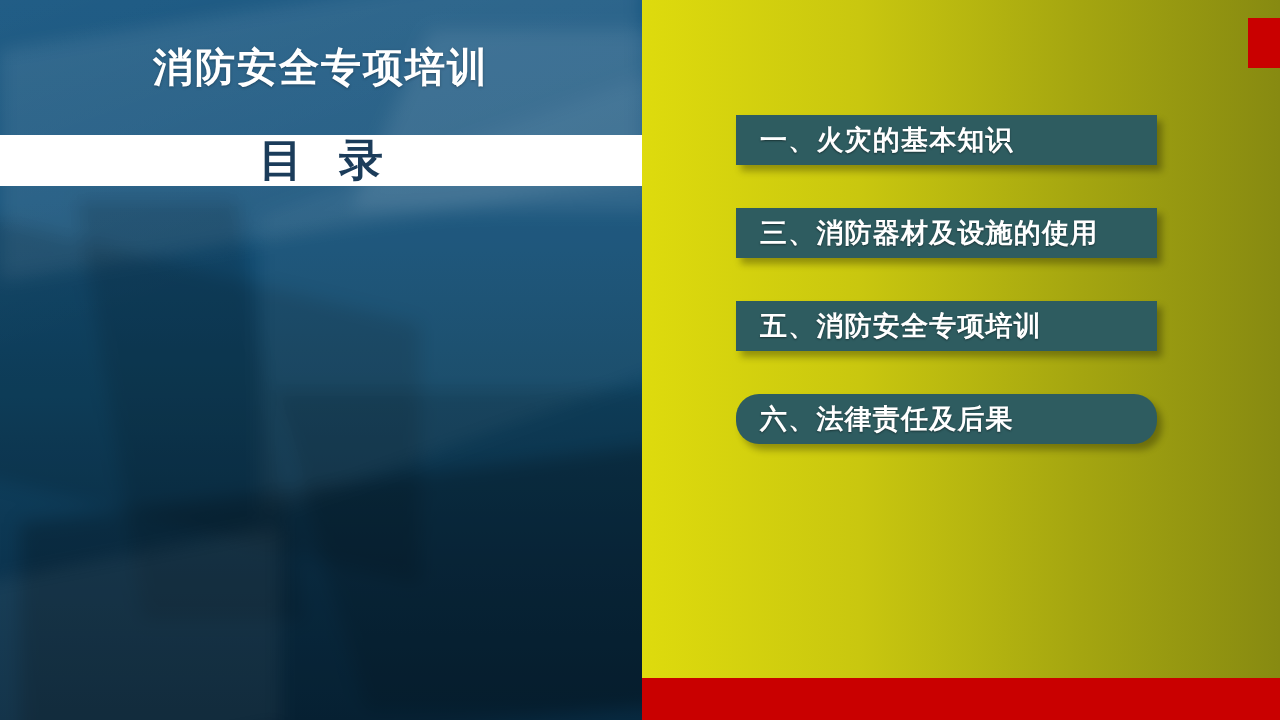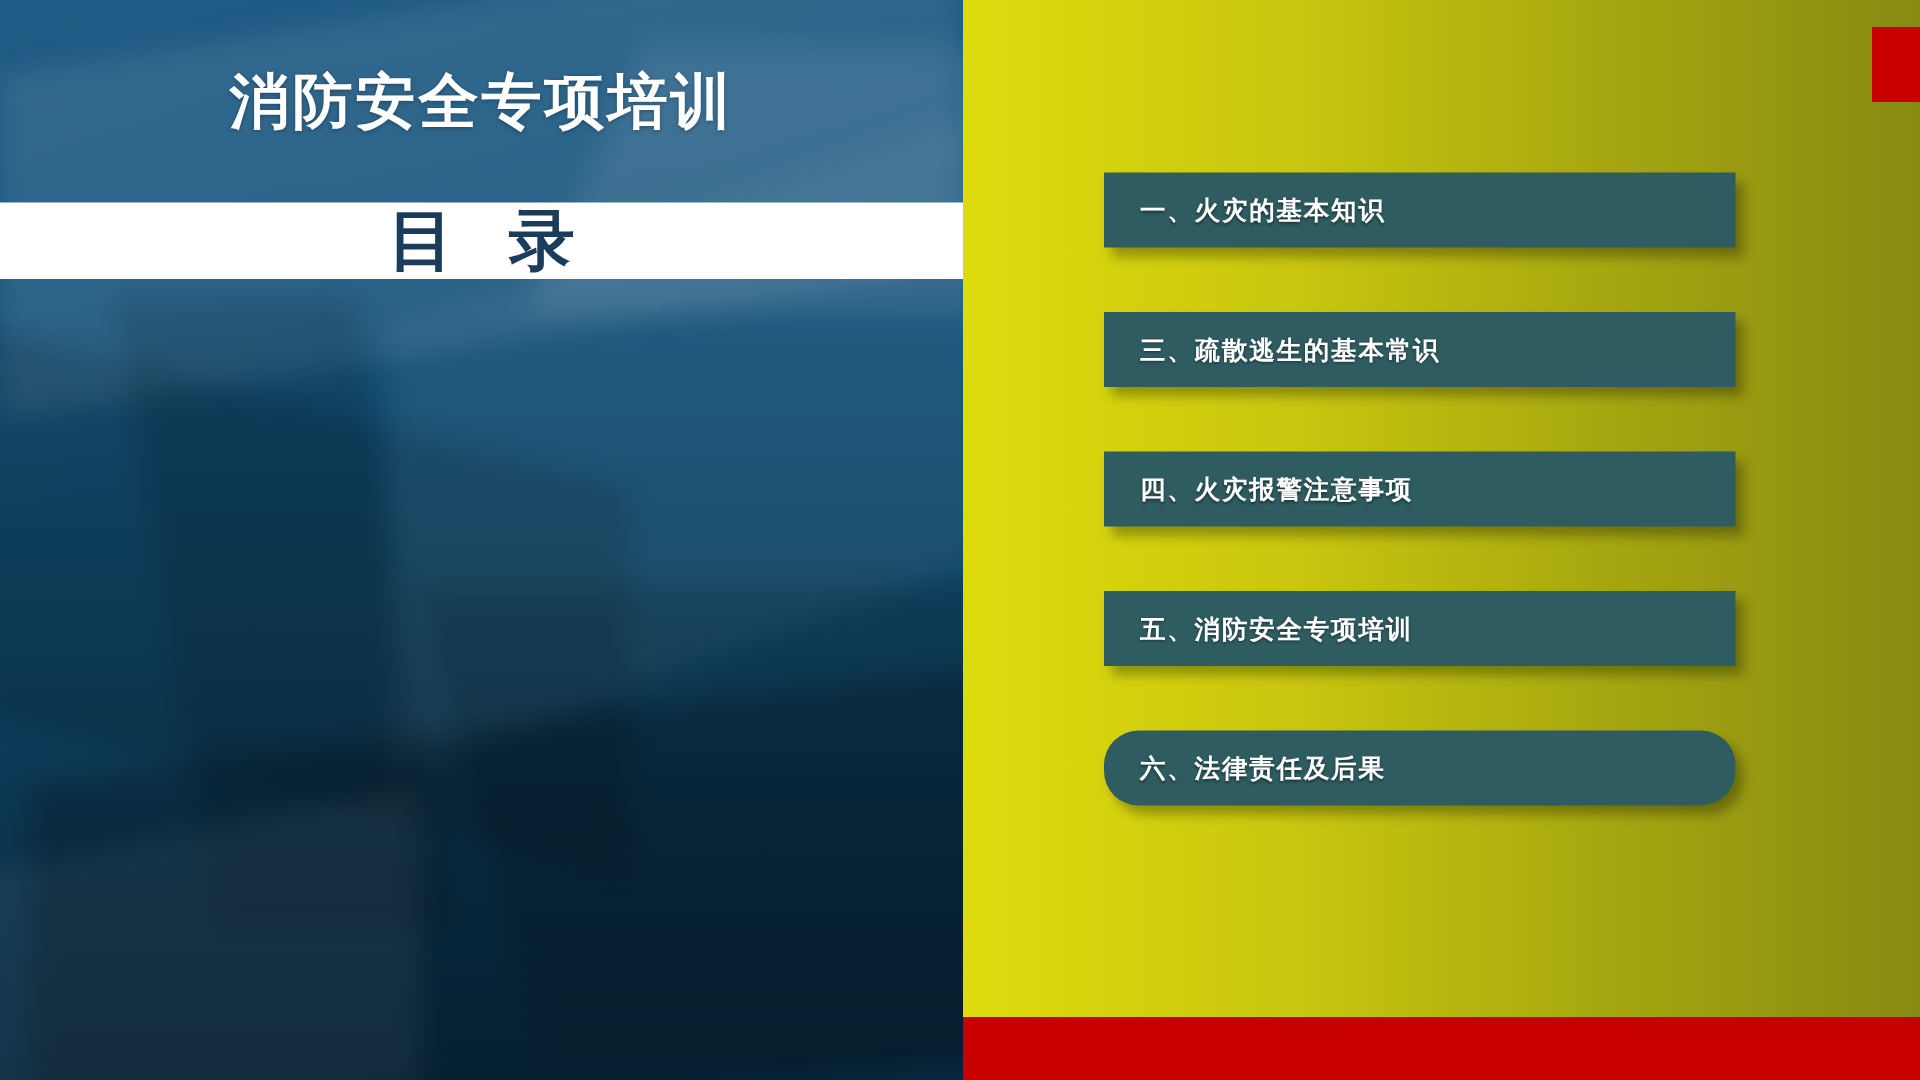--- a/index.html
+++ b/index.html
@@ -144,21 +144,21 @@
     box-shadow: 5px 6px 7px rgba(0,0,0,0.30);
     display: flex;
     align-items: center;
   }
   .menu-item:last-child {
     margin-bottom: 0;
     border-radius: 23px;
   }
   .menu-item .label {
     color: #ffffff;
-    font-size: 17px;
+    font-size: 27px;
     font-weight: bold;
     letter-spacing: 1.2px;
     padding-left: 24px;
     text-shadow: 0 1px 2px rgba(0,0,0,0.45);
     white-space: nowrap;
   }
 </style>
 </head>
 <body>
 
@@ -188,24 +188,21 @@
 
   <div class="right-panel">
 
     <div class="red-accent"></div>
 
     <div class="menu">
       <div class="menu-item">
         <span class="label">一、火灾的基本知识</span>
       </div>
       <div class="menu-item">
-        <span class="label">三、疏散逃生的基本常识</span>
-      </div>
-      <div class="menu-item">
-        <span class="label">四、火灾报警注意事项</span>
+        <span class="label">三、消防器材及设施的使用</span>
       </div>
       <div class="menu-item">
         <span class="label">五、消防安全专项培训</span>
       </div>
       <div class="menu-item">
         <span class="label">六、法律责任及后果</span>
       </div>
     </div>
 
     <div class="red-band"></div>

